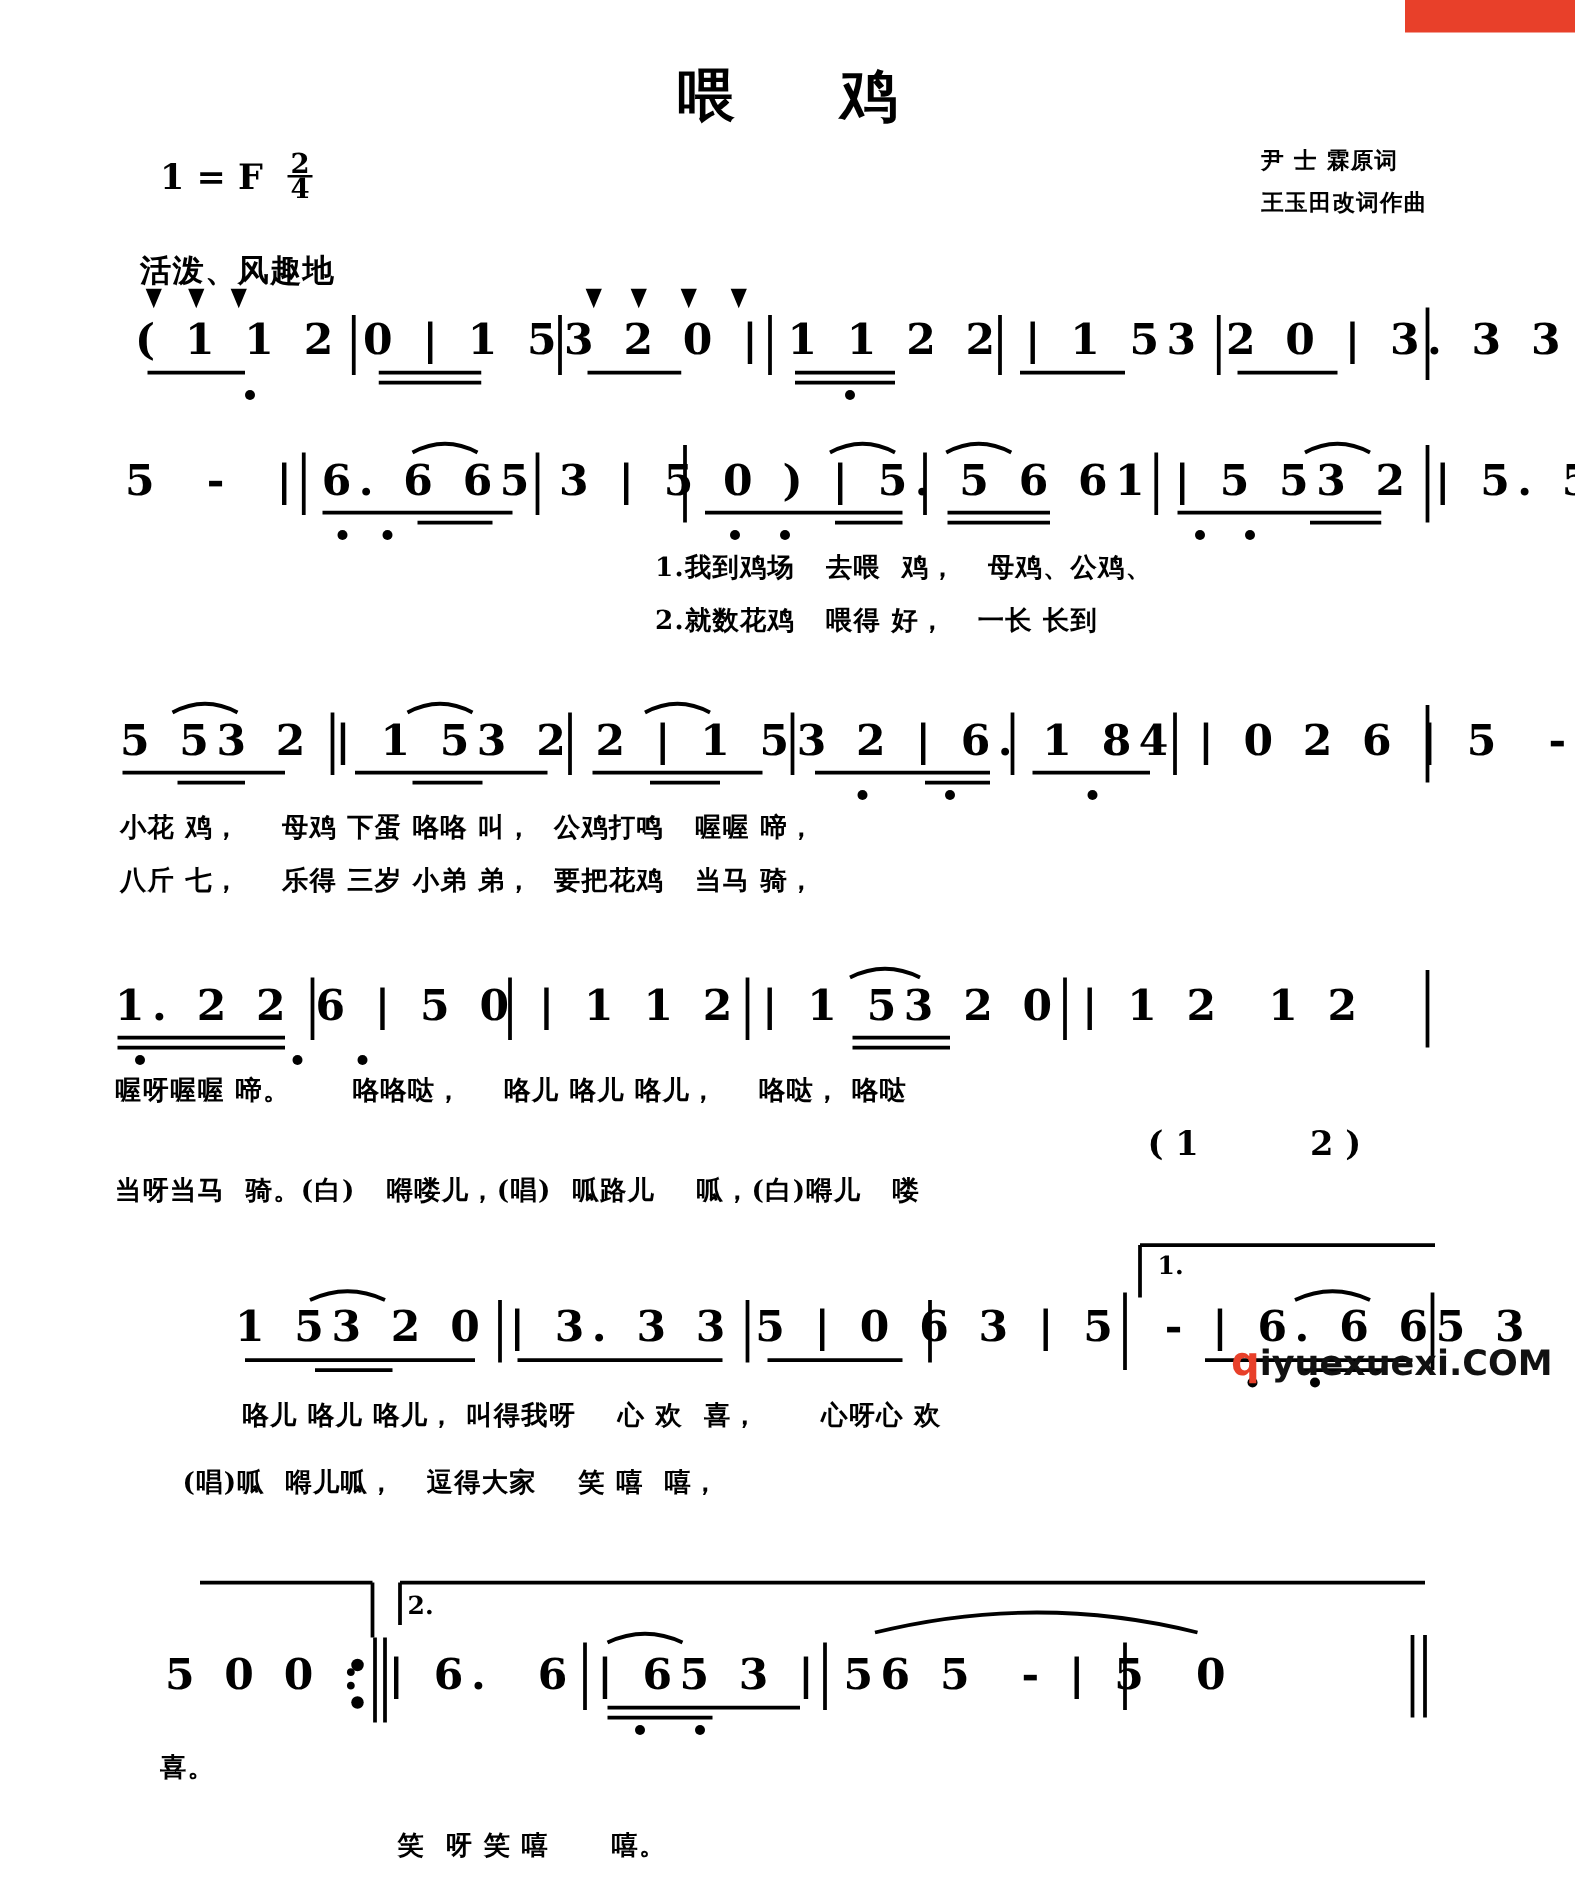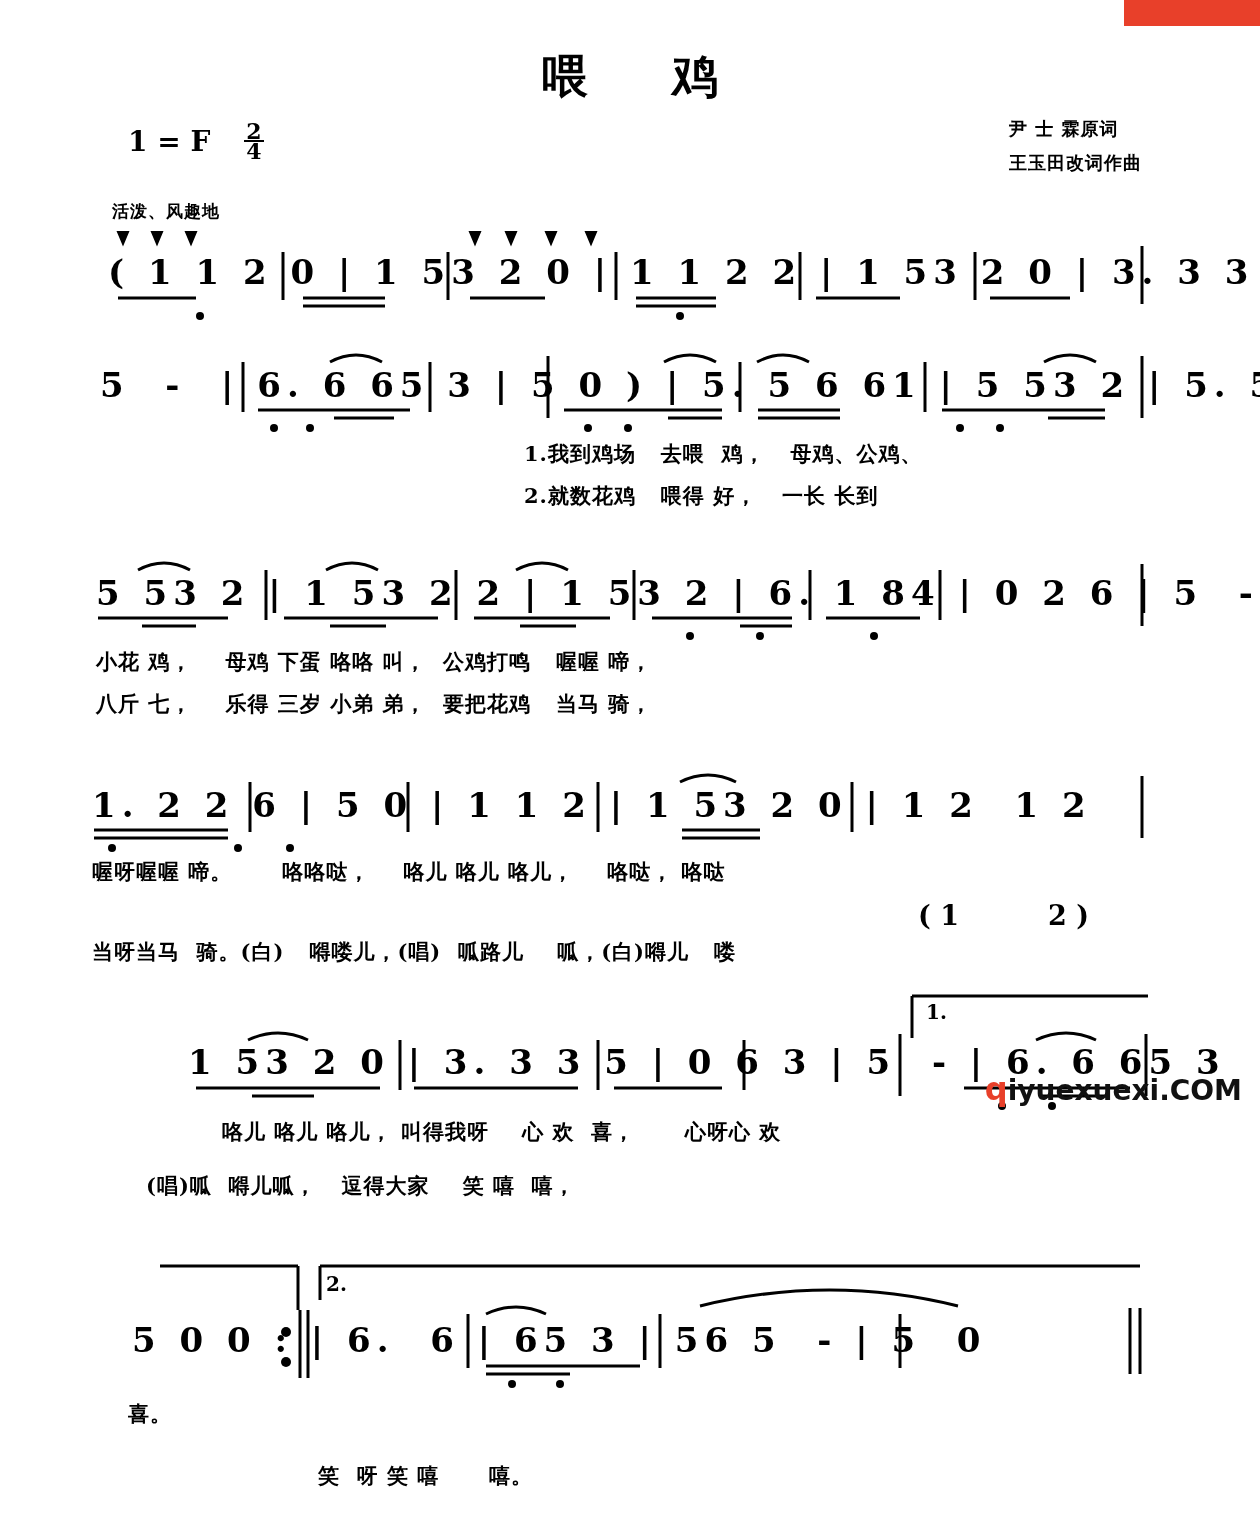--- a/index.html
+++ b/index.html
@@ -49,38 +49,38 @@
   
   .keysig {
     position: absolute;
     top: 122px;
     left: 128px;
     font-family: "DejaVu Serif", "Liberation Serif", serif;
     font-size: 28px;
     font-weight: bold;
     display: flex;
     align-items: center;
-    gap: 20px;
+    gap: 6px;
   }
   .meter {
     display: inline-block;
     text-align: center;
     font-size: 22px;
     line-height: 18px;
     margin-left: 14px;
   }
   .meter .num { display: block; border-bottom: 2px solid #000; padding: 0 2px; }
   .meter .den { display: block; padding: 0 2px; }
   
   .tempo {
     position: absolute;
     top: 200px;
     left: 112px;
     font-family: "DejaVu Serif", "Liberation Serif", serif;
-    font-size: 17px;
+    font-size: 25px;
     font-weight: bold;
     letter-spacing: 1px;
   }
   
   .mrow {
     position: absolute;
     font-family: "DejaVu Serif", "Liberation Serif", serif;
     font-weight: bold;
     font-size: 34px;
     white-space: pre;
@@ -167,21 +167,21 @@
 
   <div class="lrow" style="top:440px; left:524px;">1.我到鸡场   去喂  鸡，   母鸡、公鸡、</div>
   <div class="lrow" style="top:482px; left:524px;">2.就数花鸡   喂得 好，   一长 长到</div>
 
   <div class="lrow" style="top:648px; left:96px;">小花 鸡，    母鸡 下蛋 咯咯 叫，  公鸡打鸣   喔喔 啼，</div>
   <div class="lrow" style="top:858px; left:92px;">喔呀喔喔 啼。      咯咯哒，    咯儿 咯儿 咯儿，    咯哒， 咯哒</div>
 
   <div class="lrow" style="top:690px; left:96px;">八斤 七，    乐得 三岁 小弟 弟，  要把花鸡   当马 骑，</div>
   <div class="lrow" style="top:938px; left:92px;">当呀当马  骑。(白)   嘚喽儿，(唱)  呱路儿    呱，(白)嘚儿   喽</div>
 
-  <div class="lrow" style="top:1118px; left:192px;padding-left:30px;">咯儿 咯儿 咯儿， 叫得我呀    心 欢  喜，      心呀心 欢</div>
+  <div class="lrow" style="top:1118px; left:164px;padding-left:30px;">咯儿 咯儿 咯儿， 叫得我呀    心 欢  喜，      心呀心 欢</div>
   <div class="lrow" style="top:1172px; left:146px;">(唱)呱  嘚儿呱，   逗得大家    笑 嘻  嘻，</div>
 
   <div class="lrow" style="top:1400px; left:128px;">喜。</div>
   <div class="lrow" style="top:1462px; left:318px;">笑  呀 笑 嘻      嘻。</div>
 
   <svg class="overlay" viewBox="0 0 1260 1516">
     <g stroke="#000" stroke-width="3" fill="none">
 
       <line x1="283" y1="252" x2="283" y2="300"></line>
       <line x1="448" y1="252" x2="448" y2="300"></line>

